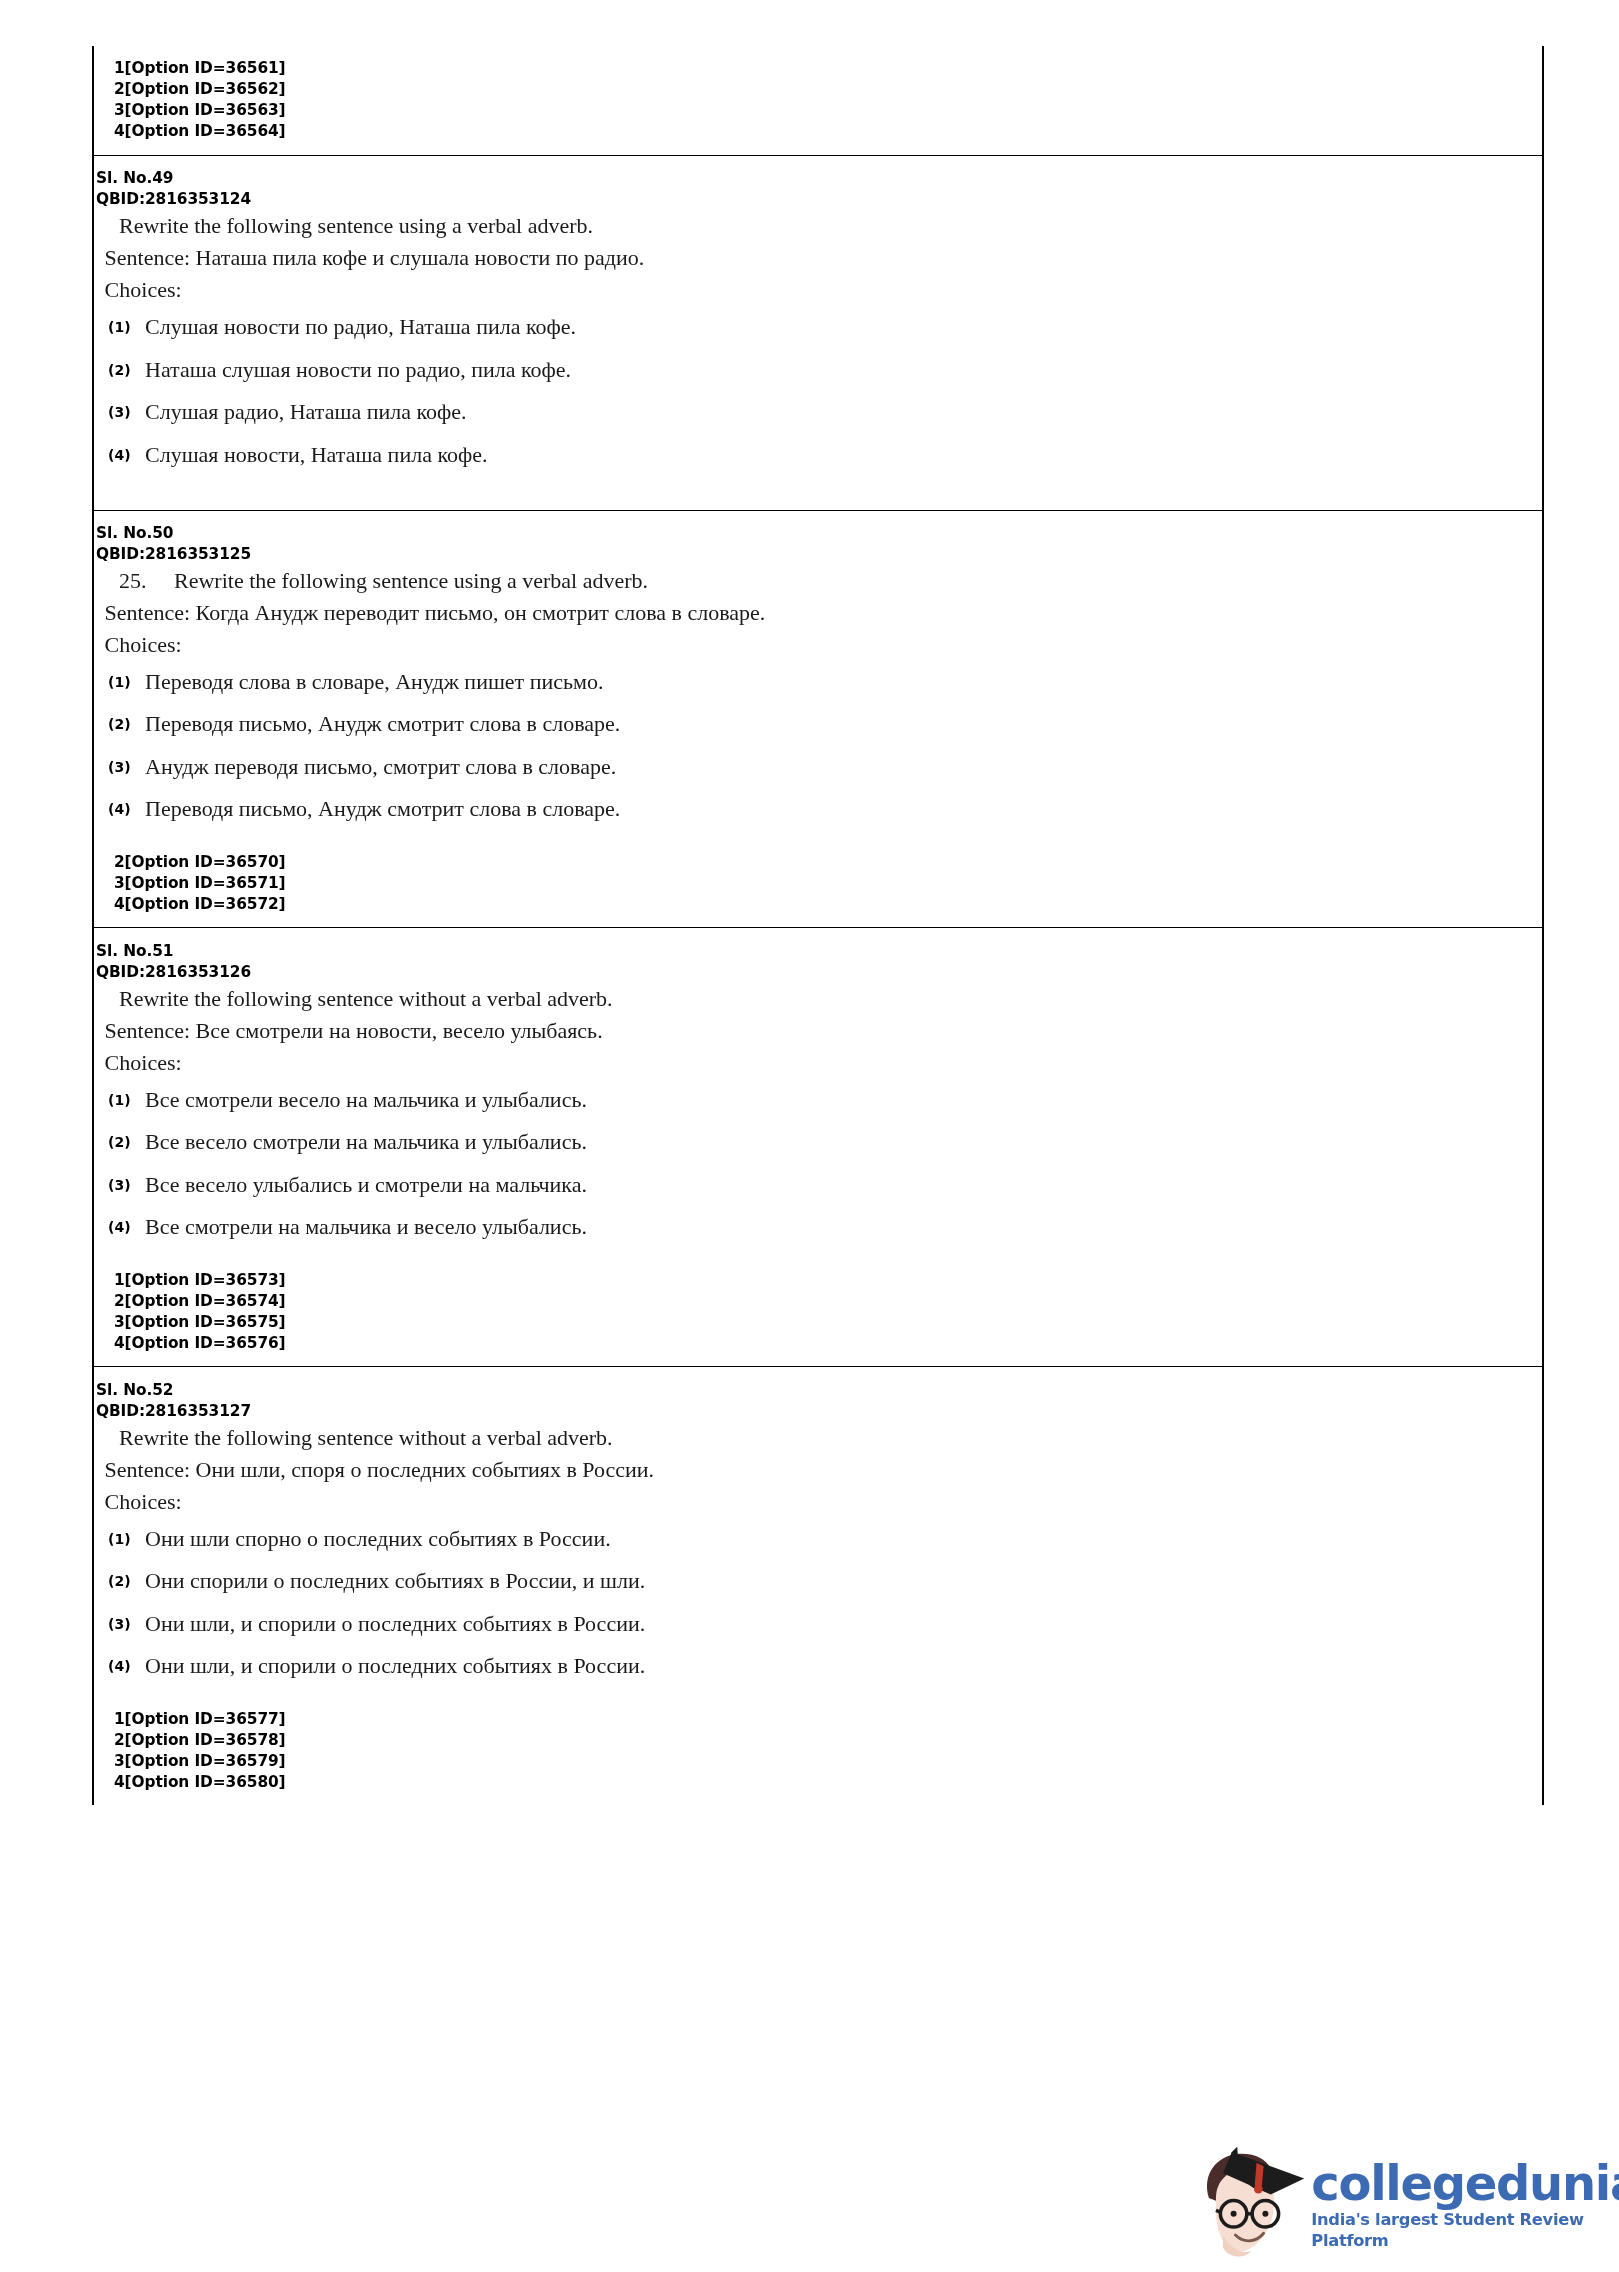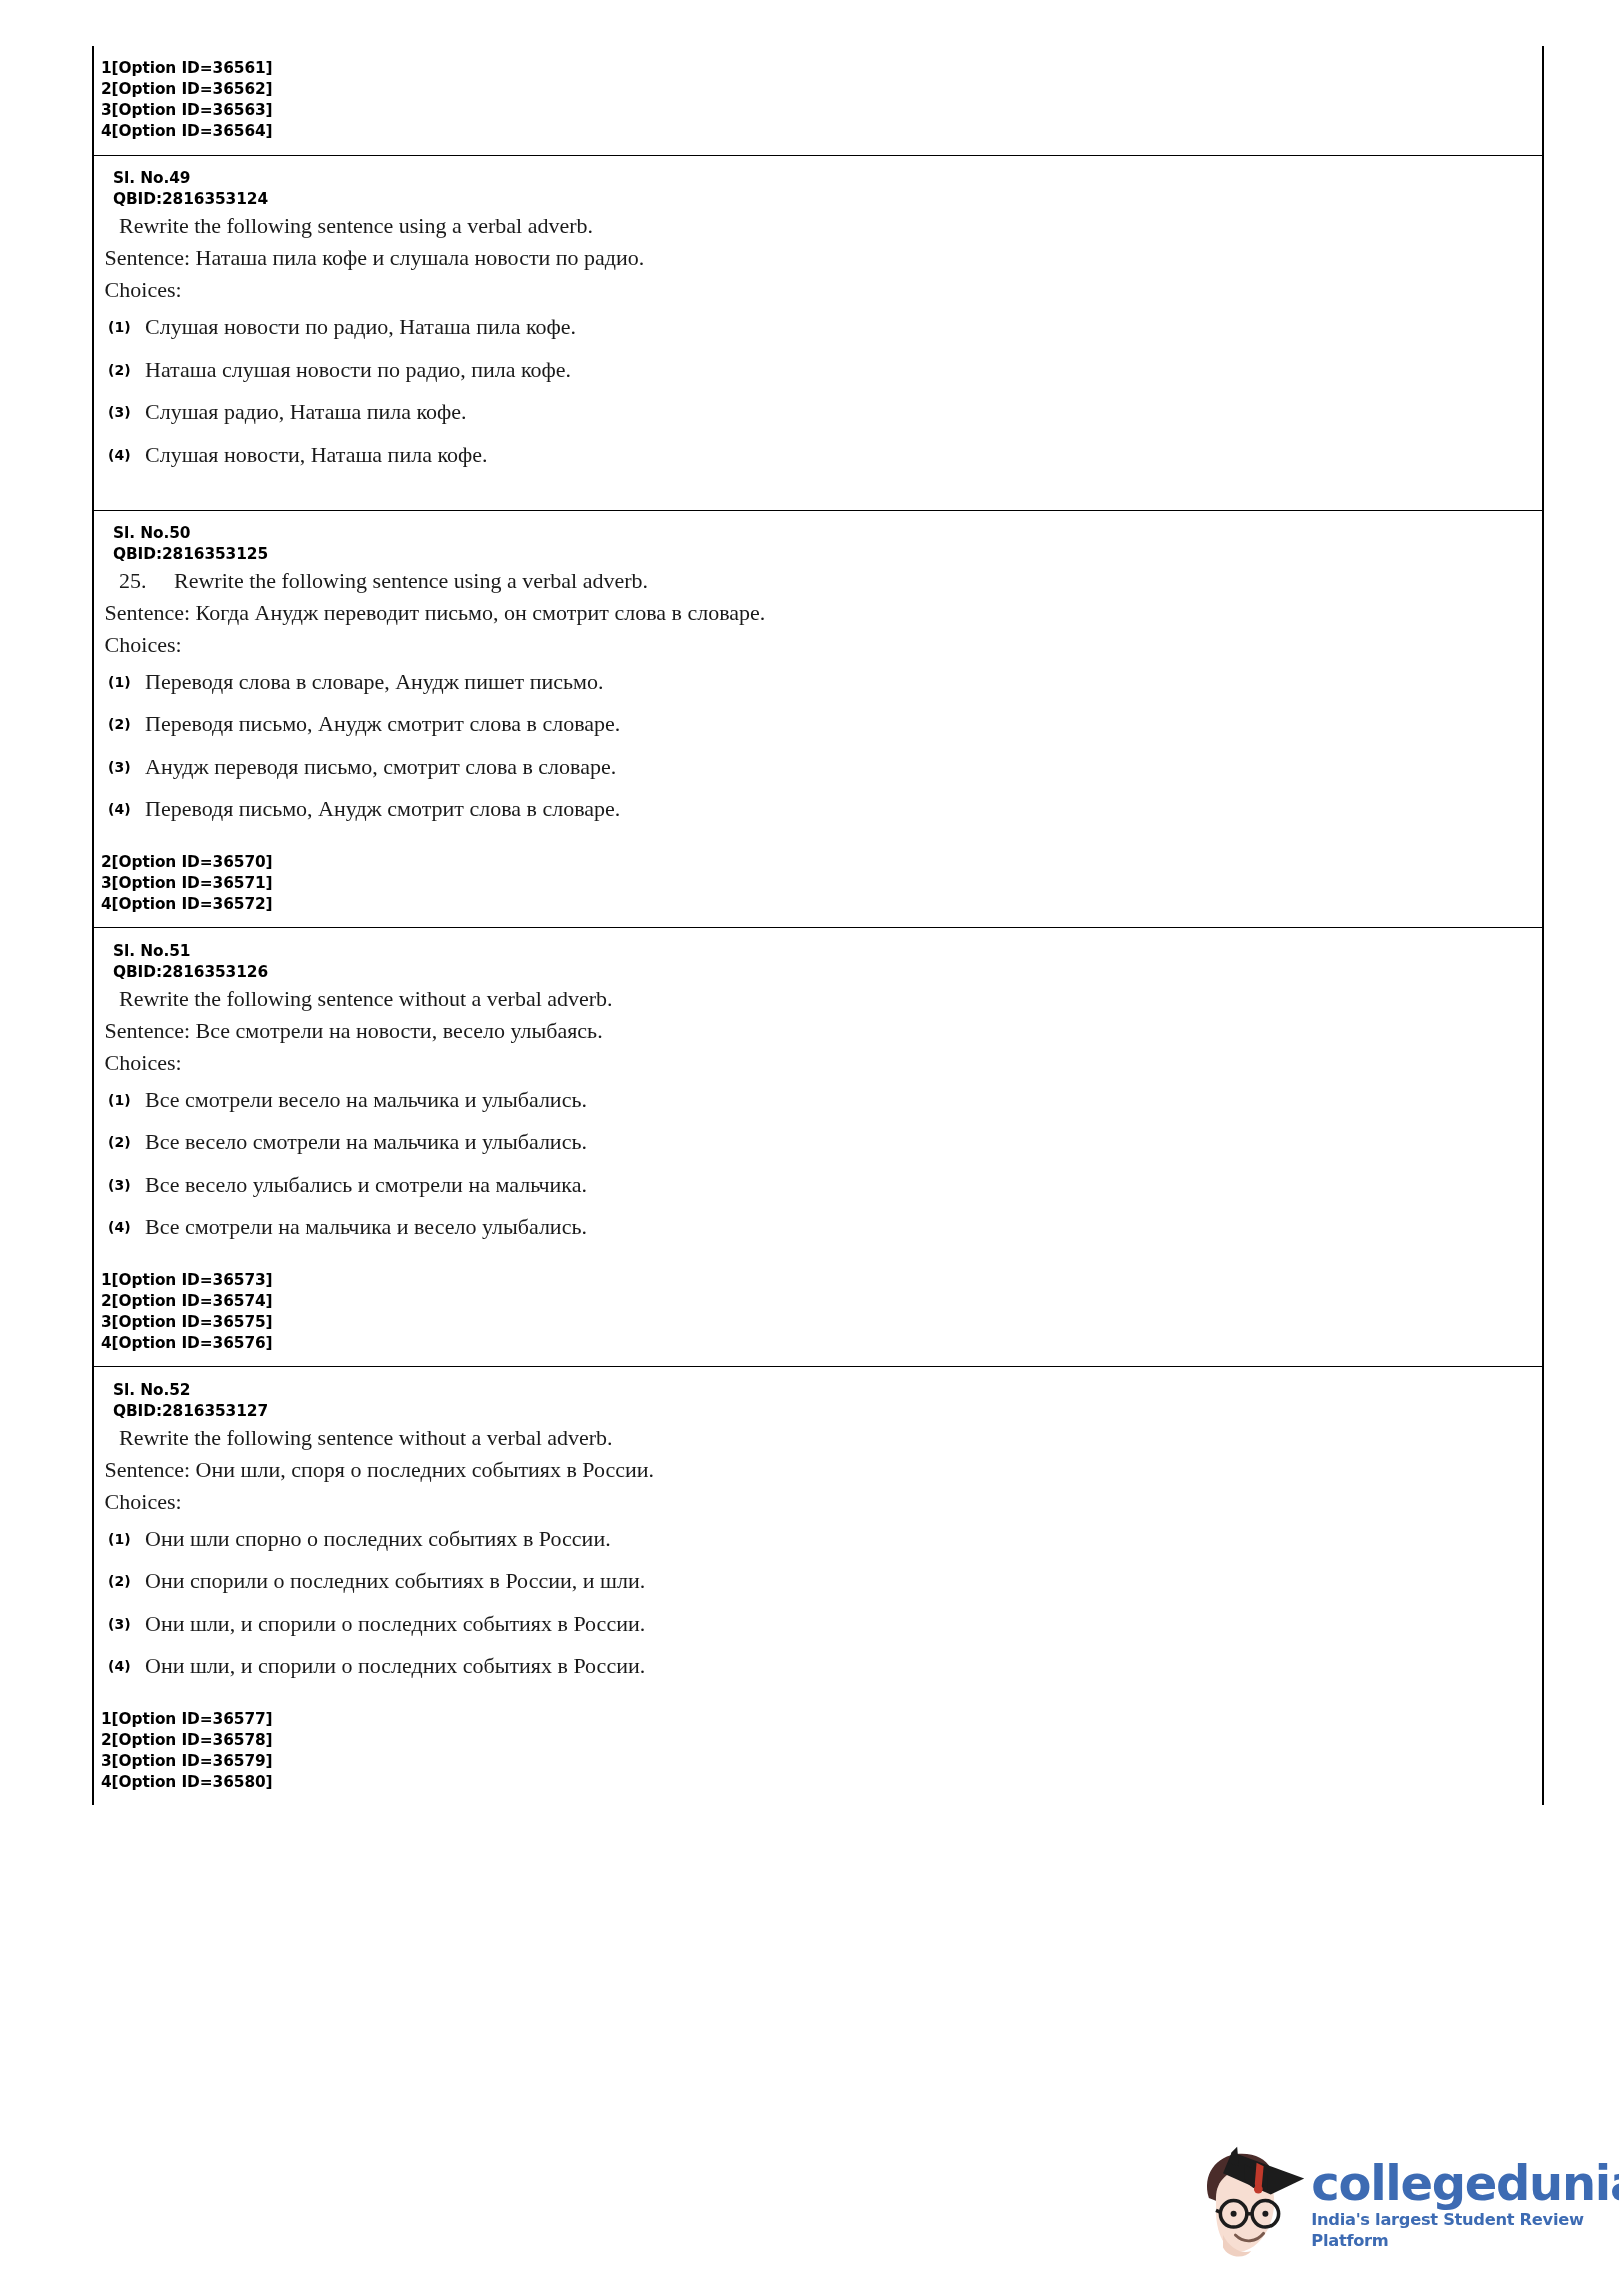--- a/index.html
+++ b/index.html
@@ -35,21 +35,21 @@
     border-bottom: none;
   }
 
   
   .meta {
     font-family: "DejaVu Sans", sans-serif;
     font-weight: bold;
     font-size: 15.4px;
     line-height: 21px;
     color: #000;
-    padding-left: 19px;
+    padding-left: 2px;
     letter-spacing: -0.1px;
   }
 
   
   .qtext {
     font-family: "Liberation Serif", serif;
     font-size: 22px;
     line-height: 32px;
     color: #1a1a1a;
     padding-left: 10.6px;
@@ -86,21 +86,21 @@
   .choice-text {
     flex: 1 1 auto;
   }
 
   .optids {
     font-family: "DejaVu Sans", sans-serif;
     font-weight: bold;
     font-size: 15.4px;
     line-height: 21px;
     color: #000;
-    padding-left: 7px;
+    padding-left: 20px;
     letter-spacing: -0.1px;
   }
   .optids div { white-space: pre; }
 
   .spacer-sm { height: 12.4px; }
   .spacer-md { height: 21px; }
 
   
   #watermark {
     position: absolute;

